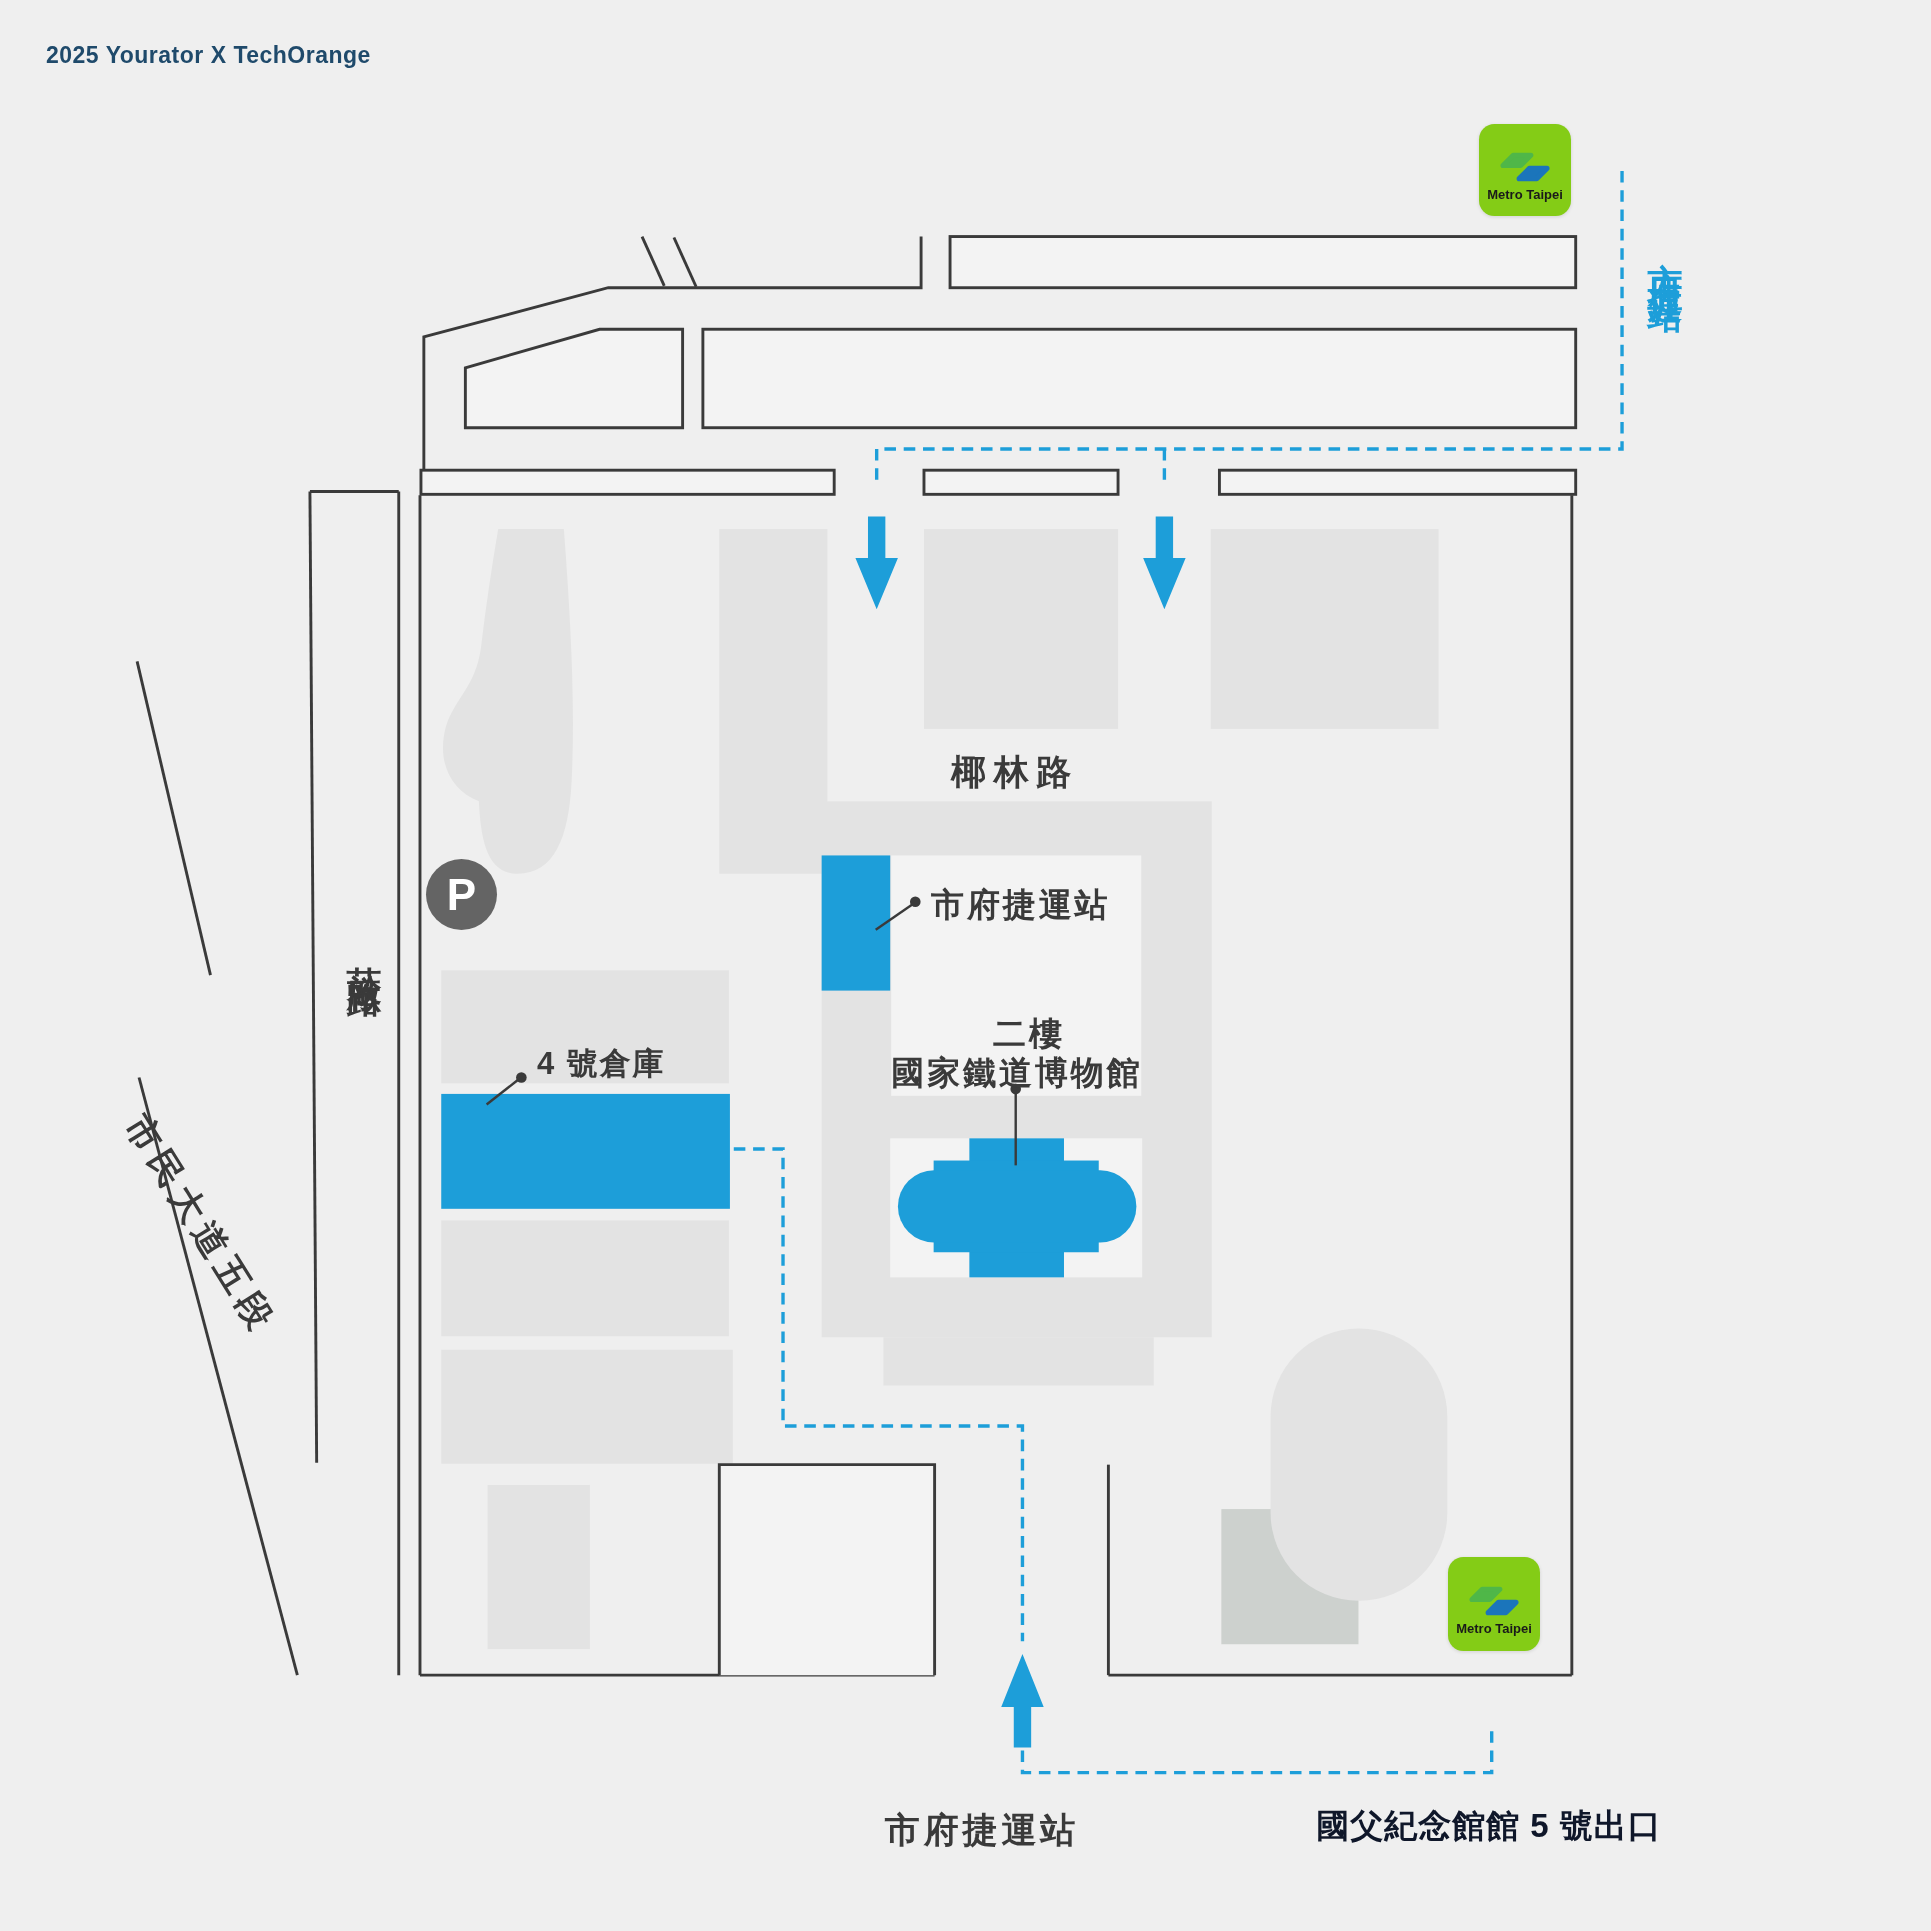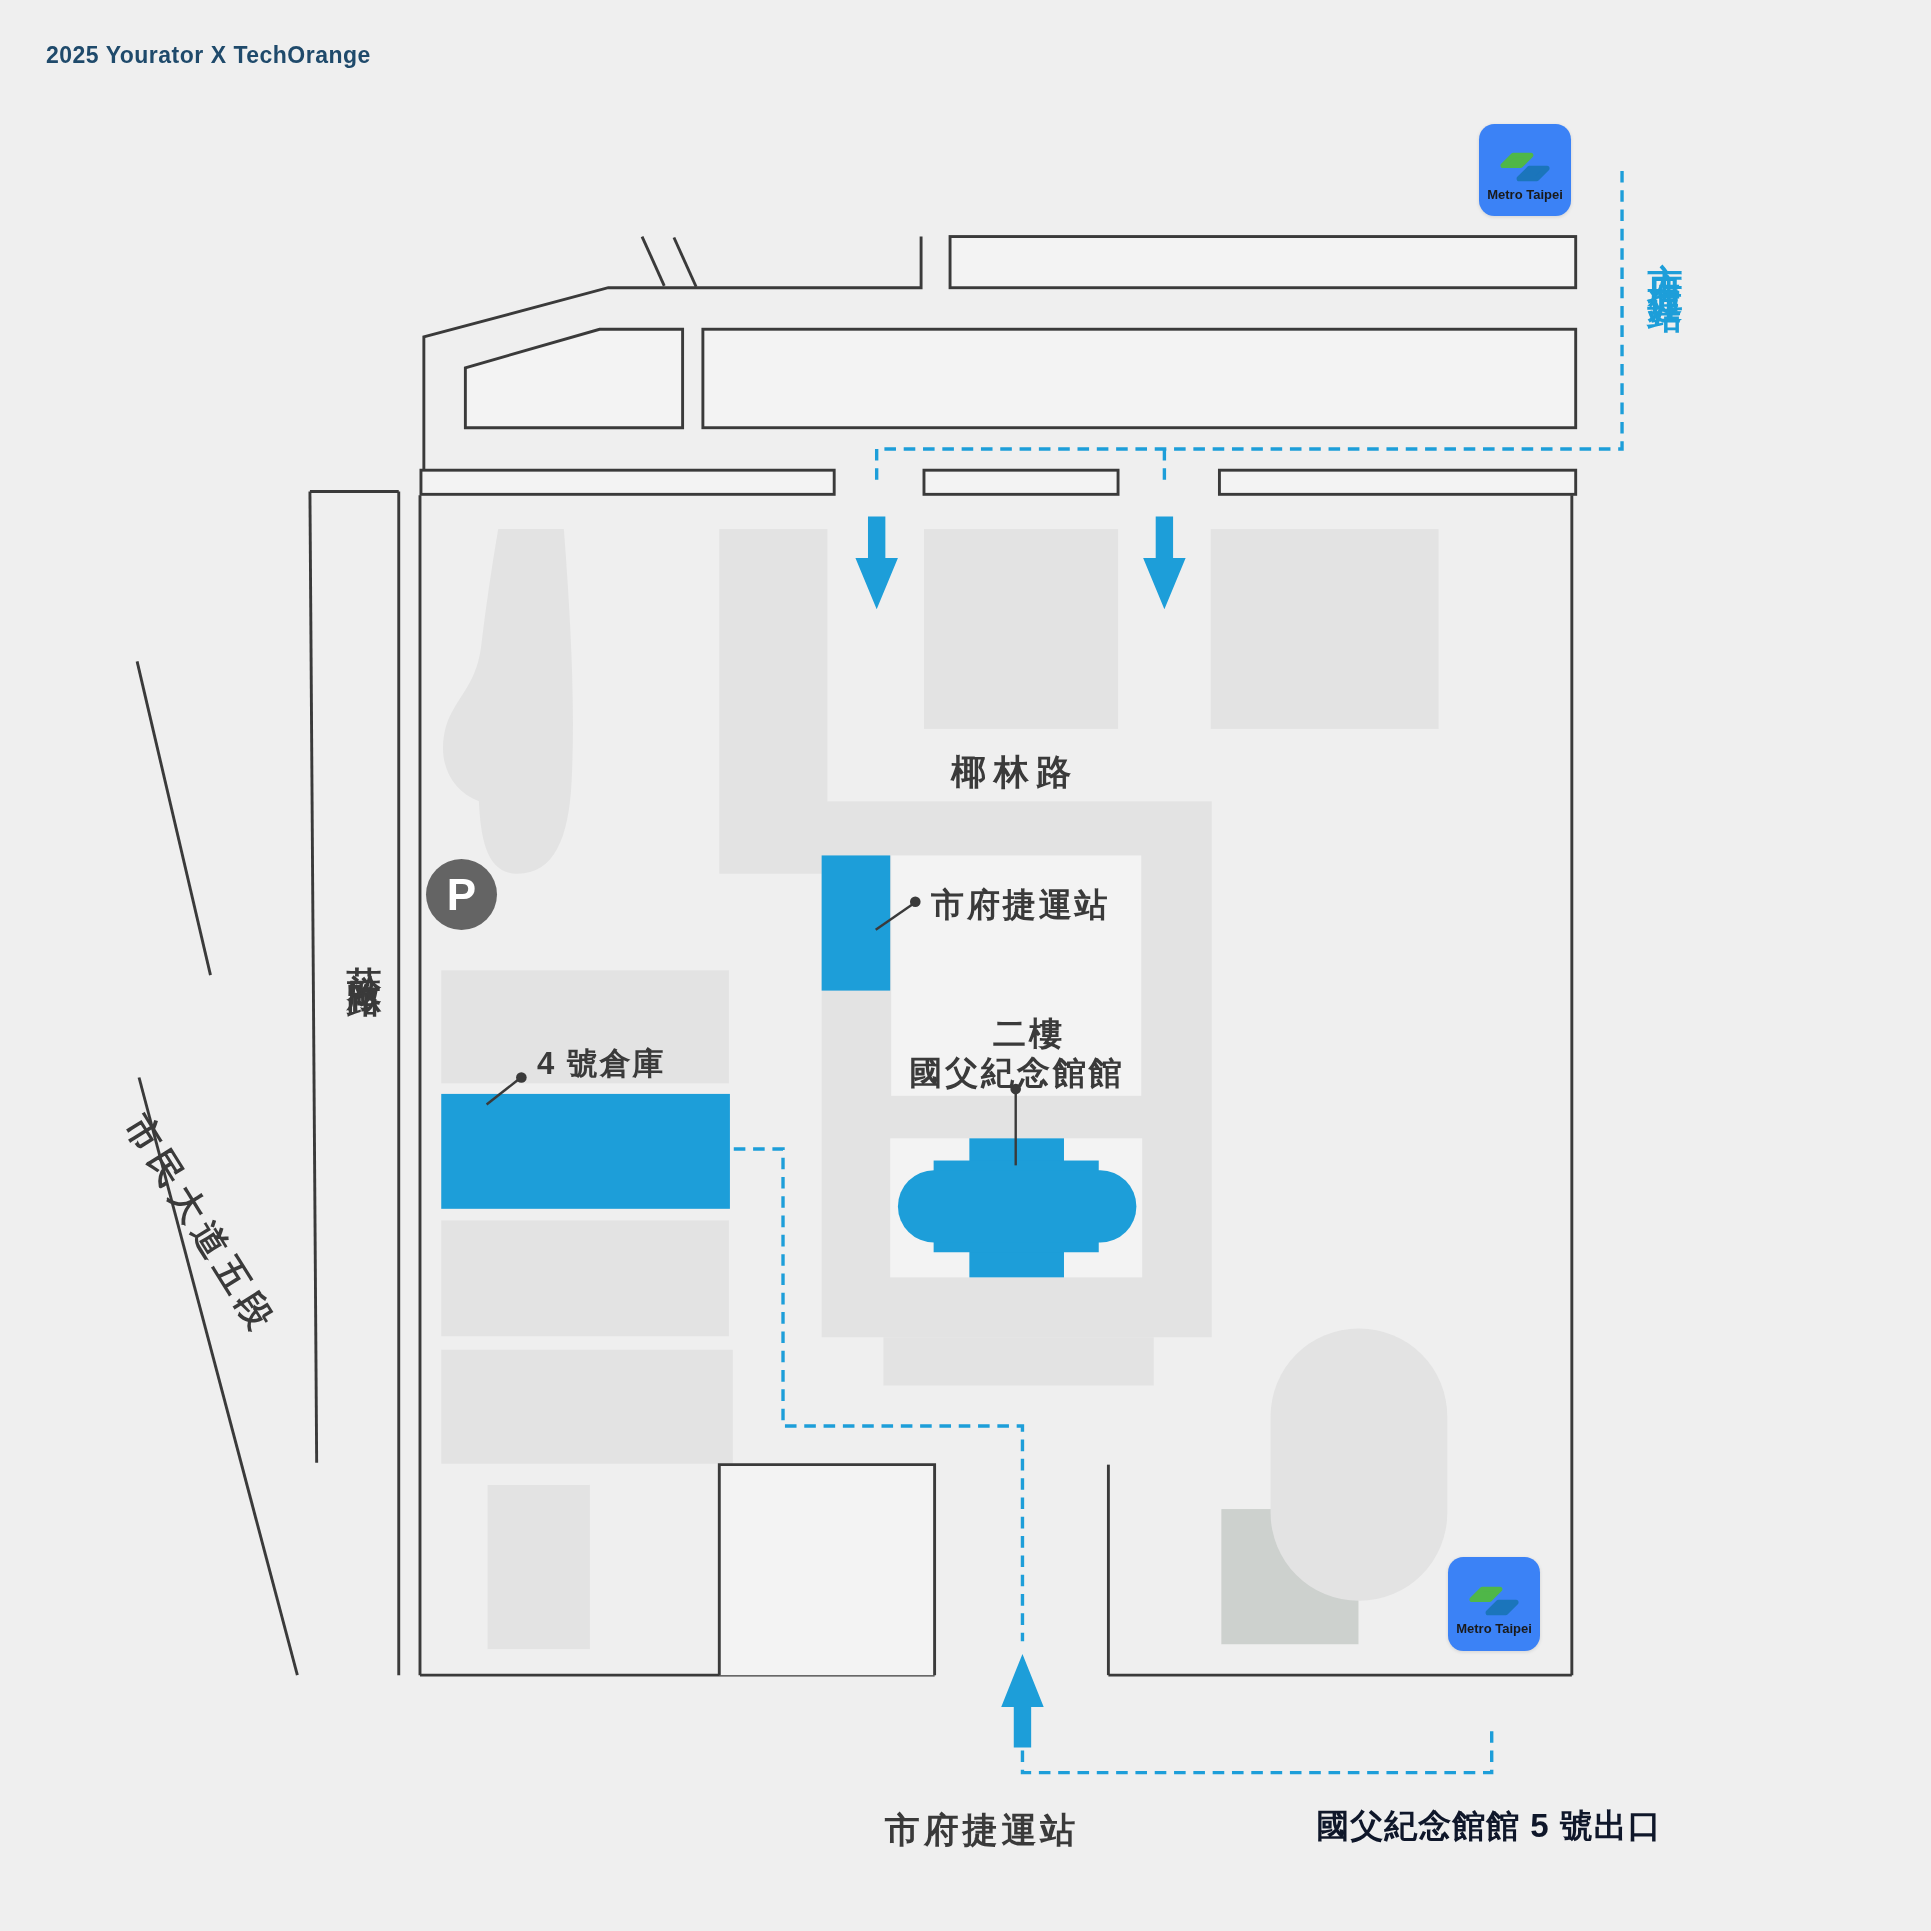--- a/index.html
+++ b/index.html
@@ -26,21 +26,21 @@
     writing-mode:vertical-rl;text-orientation:upright;letter-spacing:8.7px;}
   .lbl-yanchang{left:340px;top:938px;font-size:35px;letter-spacing:8.7px;
     writing-mode:vertical-rl;text-orientation:upright;}
   .lbl-civic{left:154px;top:1106px;font-size:35px;letter-spacing:6.8px;
     transform:rotate(58deg);transform-origin:left top;}
 
   .p-badge{position:absolute;left:426px;top:859px;width:71px;height:71px;border-radius:50%;
     background:#646464;color:#fff;font-size:44px;font-weight:700;display:flex;
     align-items:center;justify-content:center;}
 
-  .metro{position:absolute;width:92px;background:#3b82f6;border-radius:15.4px;
+  .metro{position:absolute;width:92px;background:#84cc16;border-radius:15.4px;
     box-shadow:0 1px 3.9px rgba(0,0,0,.12);display:flex;flex-direction:column;
     align-items:center;justify-content:center;}
   .metro-1{left:1479px;top:124px;height:92px;}
   .metro-2{left:1448px;top:1557px;height:94px;}
   .metro svg{width:58px;height:44px;margin-top:3.9px;}
   .metro-label{font-size:13px;font-weight:700;color:#1A1A1A;margin-top:1px;letter-spacing:0;}
 </style>
 </head>
 <body>
 
@@ -126,21 +126,21 @@
   </svg>
 
   <div class="brand">2025 Yourator X TechOrange</div>
 
   <div class="lbl lbl-mrt">市府捷運站</div>
   <div class="lbl lbl-yanchang">菸廠路</div>
   <div class="lbl lbl-civic">市民大道五段</div>
   <div class="lbl lbl-yelin">椰林路</div>
   <div class="lbl lbl-northfactory">市府捷運站</div>
   <div class="lbl lbl-hall1">二樓</div>
-  <div class="lbl lbl-hall2">國父紀念館館</div>
+  <div class="lbl lbl-hall2">國家鐵道博物館</div>
   <div class="lbl lbl-wh4">4 號倉庫</div>
   <div class="lbl lbl-guangfu">市府捷運站</div>
   <div class="lbl lbl-exit5">國父紀念館館 5 號出口</div>
 
   <div class="p-badge">
     <span>P</span>
   </div>
 
   <div class="metro metro-1">
     <svg viewBox="0 0 76 60">

